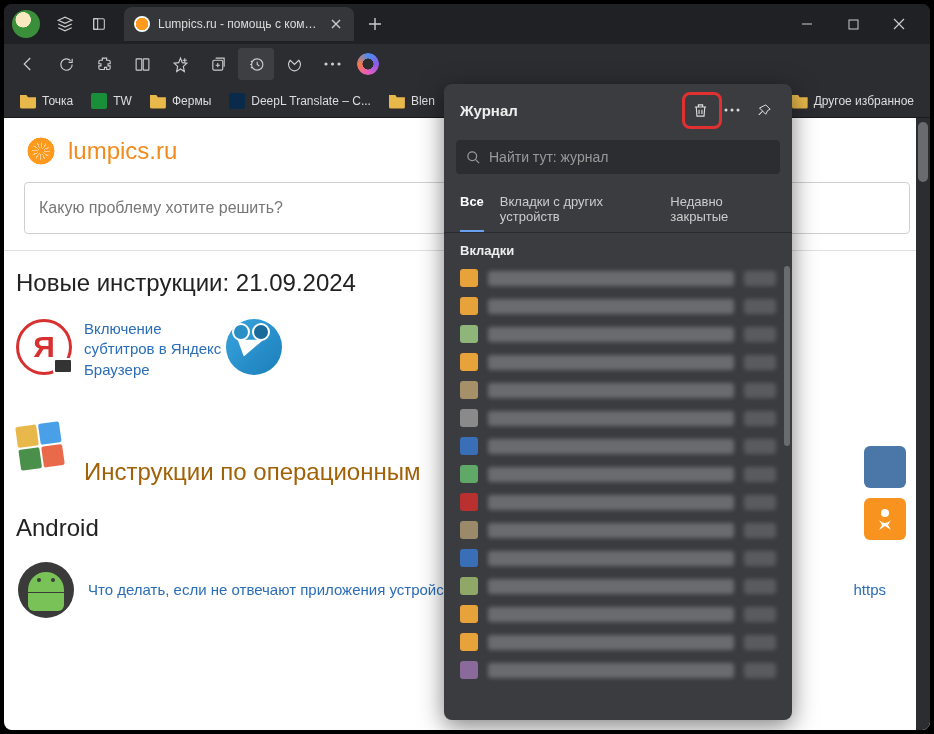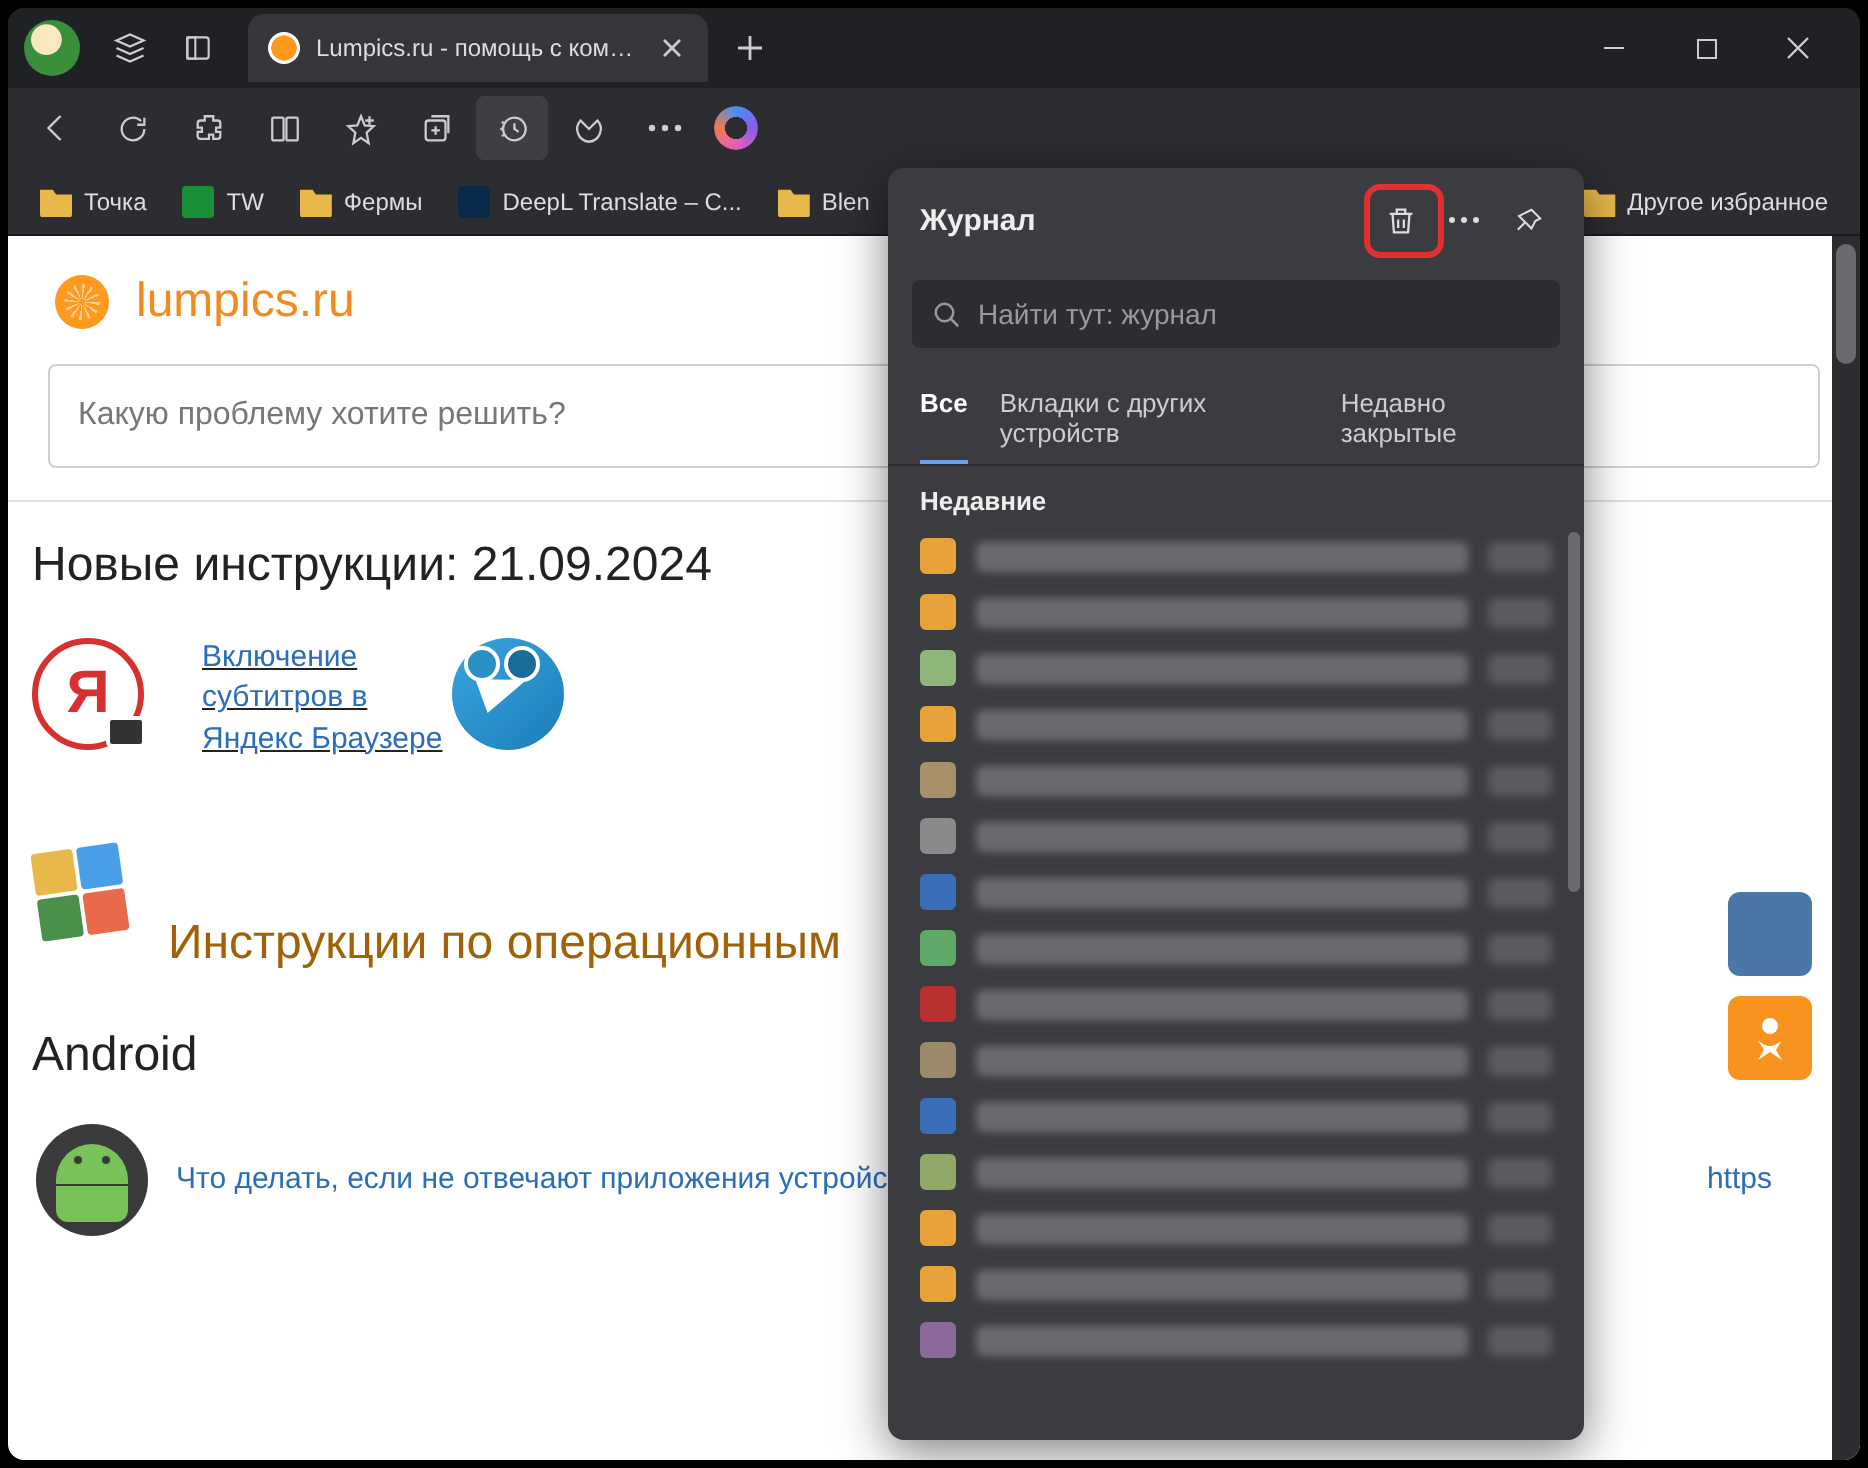--- a/index.html
+++ b/index.html
@@ -46,21 +46,21 @@
 .site-logo { width: 34px; height: 34px; border-radius: 50%; background: radial-gradient(circle, #ff9a1f 55%, #fff 57%); position: relative; }
 .site-logo::after { content: ""; position: absolute; inset: 8px; background: repeating-conic-gradient(#fff 0 10deg, transparent 10deg 30deg); border-radius: 50%; opacity: 0.5; }
 .site-name { font-size: 24px; color: #f28b1e; font-weight: 400; }
 
 .searchbox-row { padding: 0 20px 16px; border-bottom: 1px solid #e0e0e0; }
 .searchbox { height: 52px; border: 1px solid #d0d0d0; border-radius: 4px; display: flex; align-items: center; padding: 0 14px; color: #777; font-size: 16px; cursor: text; background: #fff; }
 
 .section-h { font-size: 24px; font-weight: 400; padding: 18px 12px 12px; color: #222; }
 
 .cards { display: flex; gap: 0; padding: 0 12px; flex-wrap: wrap; }
-.card { display: flex; gap: 29px; width: 210px; padding: 10px 0 26px; text-decoration: underline; }
+.card { display: flex; gap: 12px; width: 210px; padding: 10px 0 26px; }
 .card-icon { width: 56px; height: 56px; border-radius: 50%; flex-shrink: 0; position: relative; }
 .card-icon.yandex { background: #fff; border: 3px solid #d63030; }
 .card-icon.yandex::after { content: "Я"; position: absolute; inset: 0; display: flex; align-items: center; justify-content: center; font-size: 30px; font-weight: bold; color: #d63030; }
 .card-icon.yandex-badge { position: absolute; bottom: -2px; right: -4px; width: 20px; height: 16px; background: #333; border-radius: 3px; border: 2px solid #fff; }
 .card-icon.telegram { background: linear-gradient(135deg, #3aa5e0, #1a7db8); }
 .card-icon.telegram::after { content: ""; position: absolute; top: 16px; left: 14px; width: 0; height: 0; border-left: 24px solid #fff; border-top: 9px solid transparent; border-bottom: 9px solid transparent; transform: rotate(-20deg); }
 .card-icon.tg-badges { position: absolute; bottom: -4px; left: 6px; display: flex; gap: 2px; }
 .tg-badge { width: 18px; height: 18px; border-radius: 50%; background: #2a8fc4; border: 2px solid #fff; }
 .card-link { color: #2a6db8; font-size: 15px; line-height: 1.35; text-decoration: none; }
 
@@ -333,21 +333,21 @@
         <circle cx="10" cy="10" r="7"></circle>
         <path d="M21 21l-6-6"></path>
       </svg>
     <span>Найти тут: журнал</span>
   </div>
   <div class="hp-tabs">
     <div class="hp-tab active">Все</div>
     <div class="hp-tab">Вкладки с других устройств</div>
     <div class="hp-tab">Недавно закрытые</div>
   </div>
-  <div class="hp-section">Недавние</div>
+  <div class="hp-section">Вкладки</div>
   <div class="hp-list">
     <div class="hp-scroll"></div>
   <div class="hp-item">
         <div class="hp-fav" style="background:#e8a23a"></div>
     <div class="hp-blur t"></div>
     <div class="hp-blur time"></div>
       </div>
       <div class="hp-item">
         <div class="hp-fav" style="background:#e8a23a"></div>
     <div class="hp-blur t"></div>

